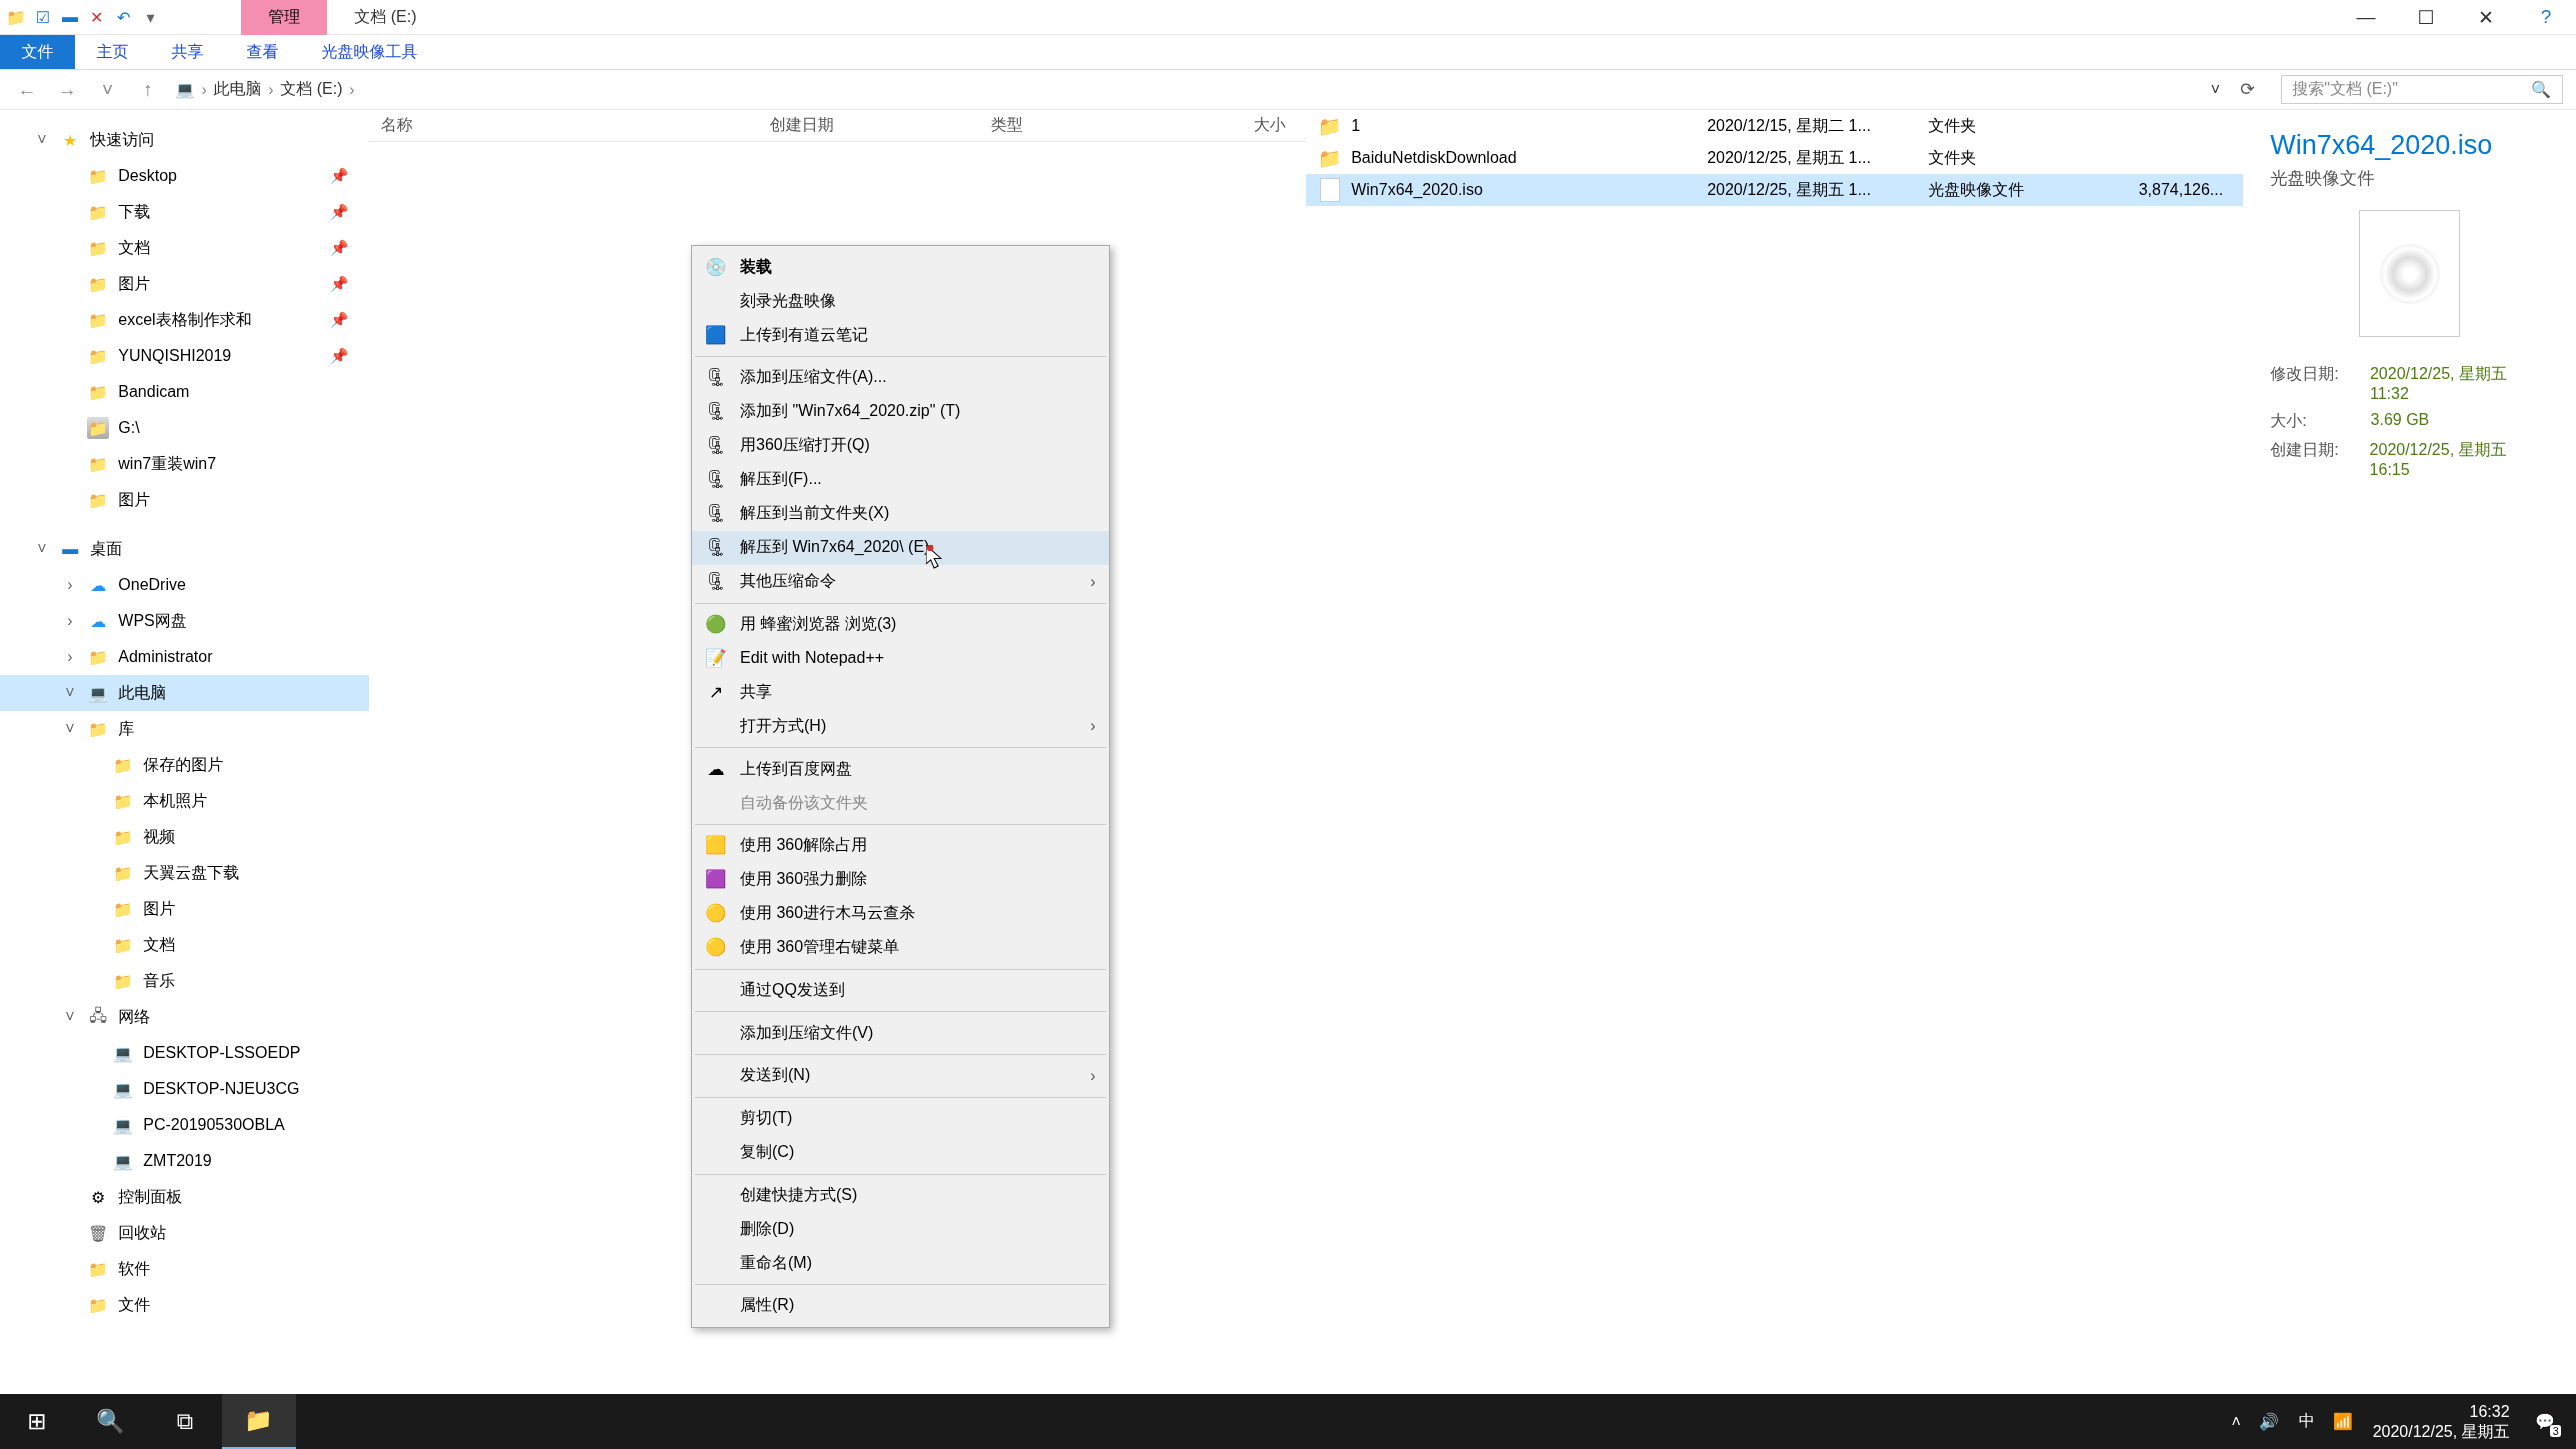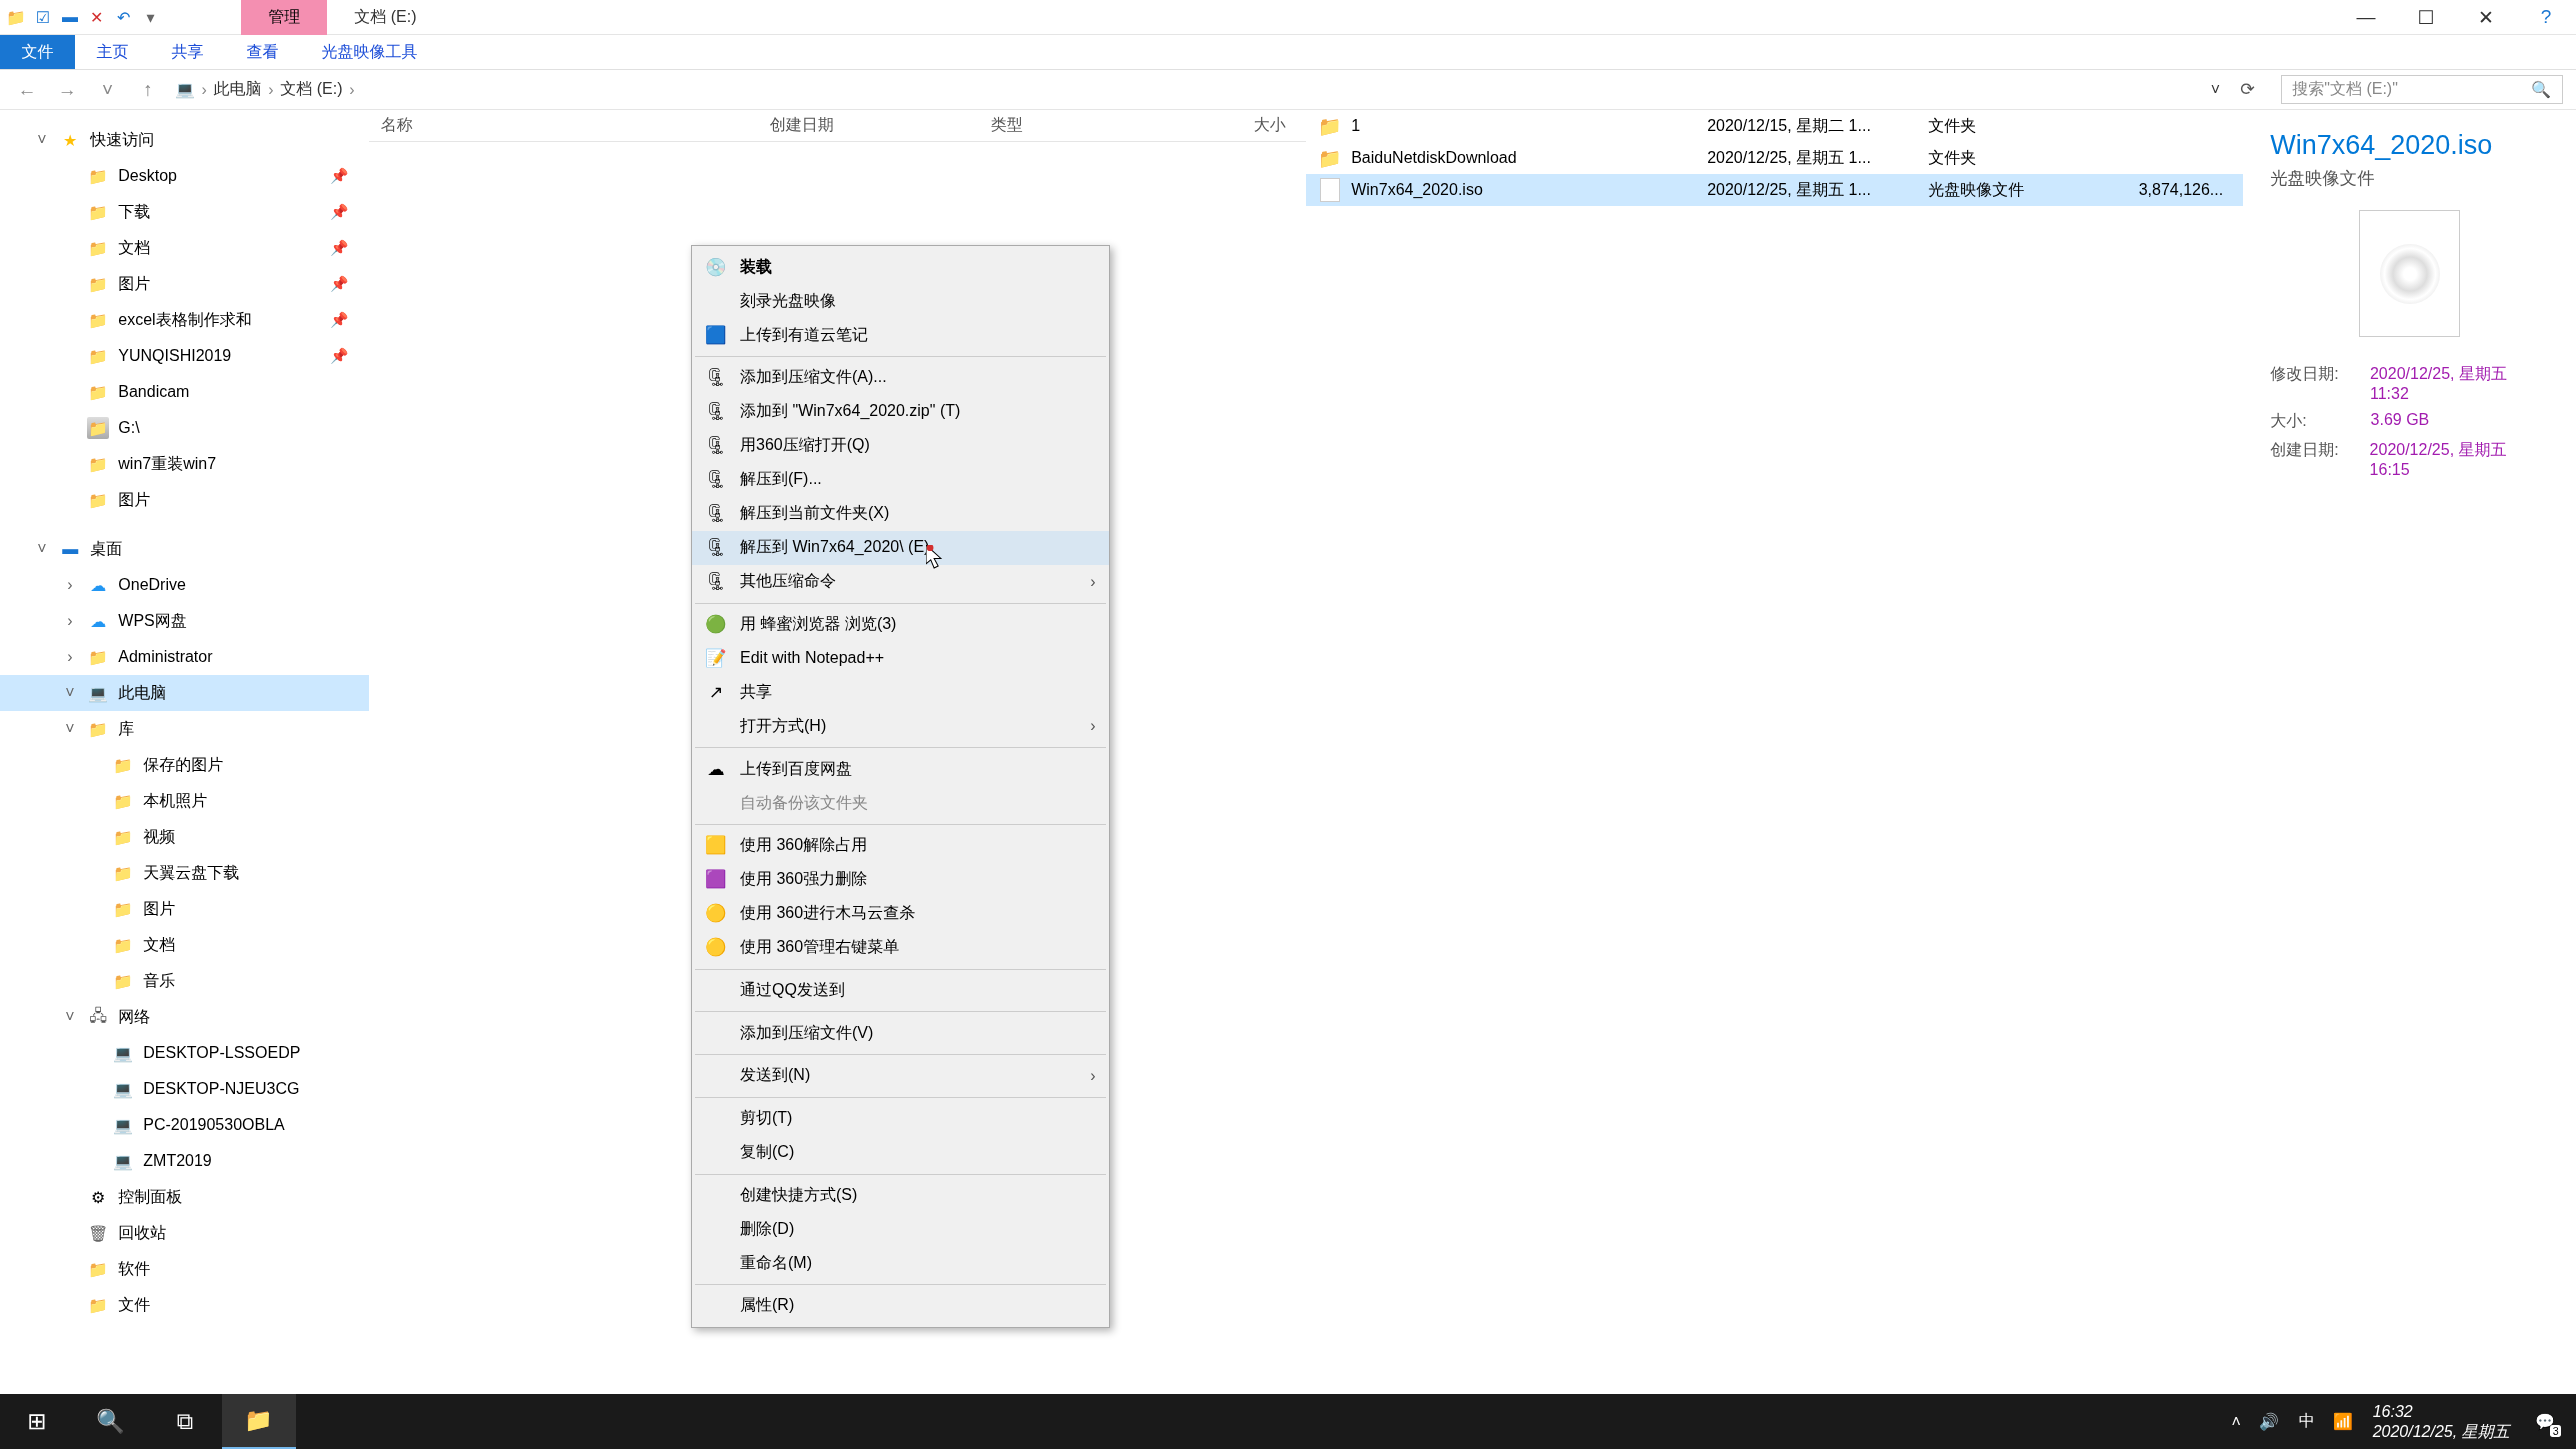--- a/index.html
+++ b/index.html
@@ -73,35 +73,35 @@
 .ctx-sep { height: 0.7px; background: #ccc; margin: 4px 2.7px; }
 
 
 .details { width: 429px; padding: 20px 27px; }
 .details .fname { font-size: 27px; color: #0078d7; margin-bottom: 5.4px; }
 .details .ftype { color: #555; margin-bottom: 20px; font-size: 17.4px; }
 .details .preview-icon { width: 101px; height: 127px; background: #fff; border: 0.7px solid #ccc; margin: 0 auto 27px; display: flex; align-items: center; justify-content: center; }
 .details .preview-icon .disc { width: 60px; height: 60px; border-radius: 50%; background: radial-gradient(circle, #fff 15%, #ddd 40%, #fff 60%, #ccc 100%); }
 .detail-row { display: flex; gap: 13.4px; margin-bottom: 8px; font-size: 17.4px; color: #555; }
 .detail-row .dlbl { width: 87px; }
-.detail-row .dval { color: #a21caf; }
+.detail-row .dval { color: #4d7c0f; }
 
 
 .statusbar { height: 35px; border-top: 0.7px solid #e5e5e5; display: flex; align-items: center; padding: 0 20px; gap: 27px; color: #333; font-size: 17px; }
 .statusbar .view-toggle { margin-left: auto; display: flex; }
 .statusbar .vbtn { width: 32px; height: 27px; border: 0.7px solid #ccc; display: flex; align-items: center; justify-content: center; }
 .statusbar .vbtn.active { background: #cce8ff; }
 
 
 .taskbar { position: absolute; bottom: 0; left: 0; right: 0; height: 55px; background: #1a1a1a; display: flex; align-items: center; color: #fff; }
 .tb-btn { width: 74px; height: 55px; display: flex; align-items: center; justify-content: center; font-size: 23px; color: #fff; }
 .tb-btn.active { background: #333; border-bottom: 2.7px solid #76b9ed; }
 .tb-btn.fe { color: #f9c980; }
 .tb-right { margin-left: auto; display: flex; align-items: center; gap: 19px; padding-right: 13.4px; color: #fff; }
-.tb-time { text-align: left; font-size: 16px; line-height: 1.2; font-style: italic; }
+.tb-time { text-align: right; font-size: 16px; line-height: 1.2; }
 .tb-notif { width: 34px; height: 34px; display: flex; align-items: center; justify-content: center; position: relative; }
 .tb-notif .badge { position: absolute; bottom: 1.3px; right: 1.3px; background: #fff; color: #000; font-size: 10.7px; border-radius: 2.7px; padding: 0 2.7px; }
 
 
 .cursor { position: absolute; left: 926px; top: 545px; pointer-events: none; z-index: 9999; }
 </style>
 </head>
 <body>
 
 <div class="titlebar">

